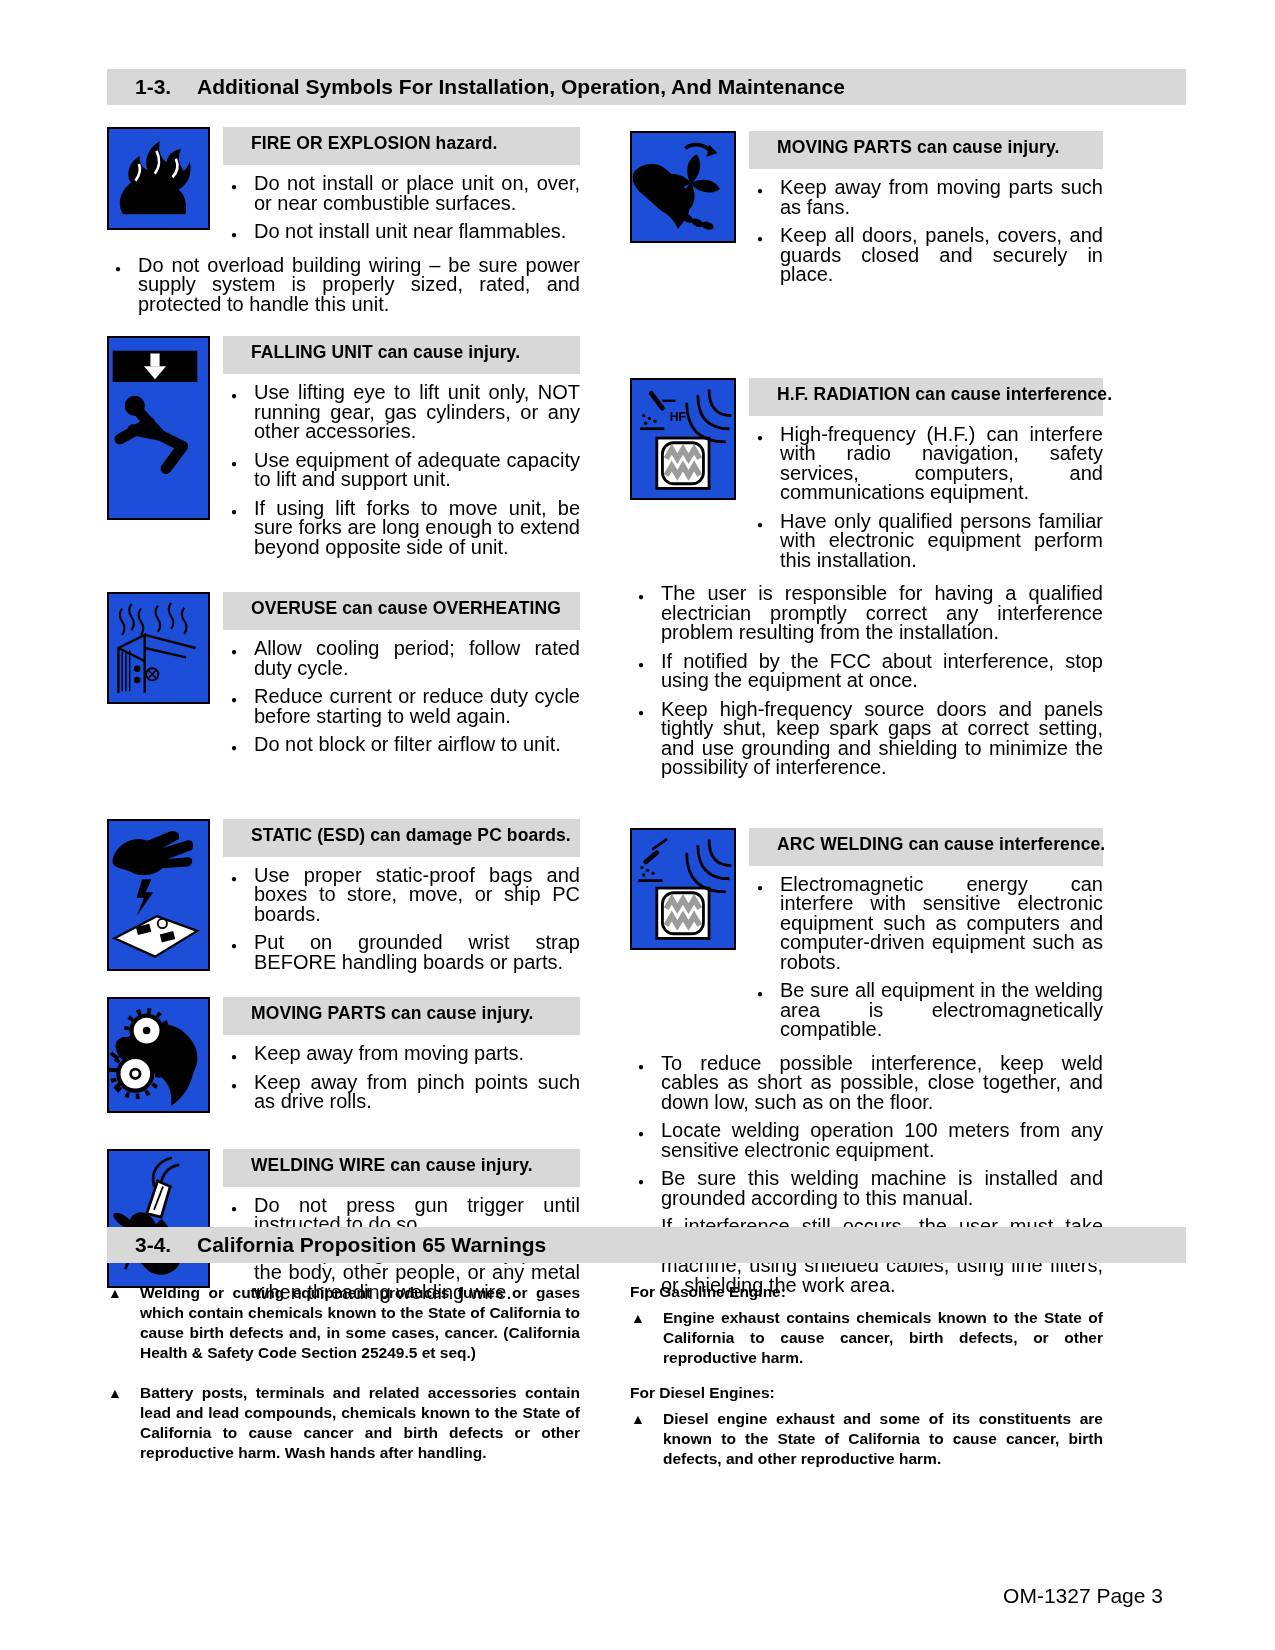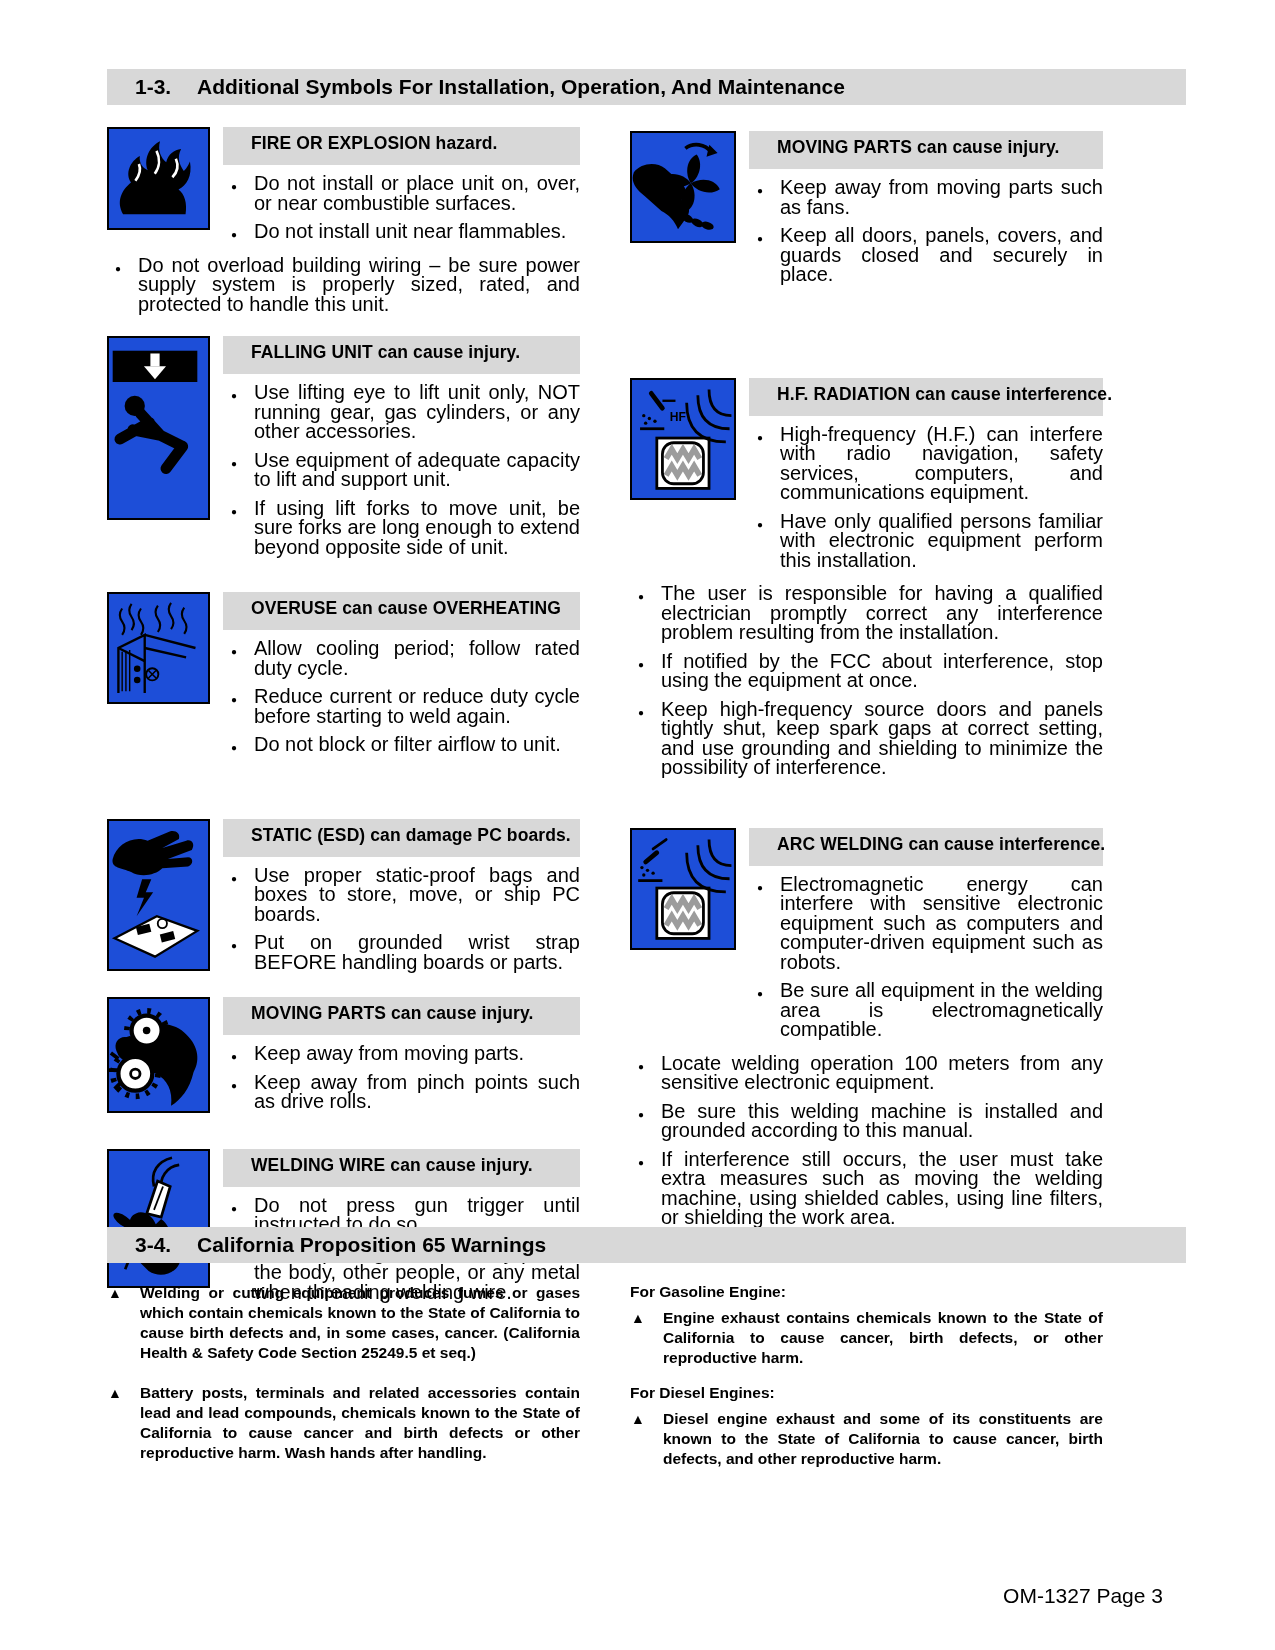--- a/index.html
+++ b/index.html
@@ -318,20 +318,21 @@
         </div>
         <div class="textcol">
           <h3 class="bar">ARC WELDING can cause interference.</h3>
           <ul class="bullets">
             <li>Electromagnetic energy can interfere with sensitive electronic equipment such as computers and computer-driven equipment such as robots.</li>
             <li>Be sure all equipment in the welding area is electromagnetically compatible.</li>
           </ul>
         </div>
       </div>
       <ul class="bullets wide">
+        <li>To reduce possible interference, keep weld cables as short as possible, close together, and down low, such as on the floor.</li>
         <li>Locate welding operation 100 meters from any sensitive electronic equipment.</li>
         <li>Be sure this welding machine is installed and grounded according to this manual.</li>
         <li>If interference still occurs, the user must take extra measures such as moving the welding machine, using shielded cables, using line filters, or shielding the work area.</li>
       </ul>
     </section>
   </div>
 
   <div class="secbar" id="sec14bar">
     <span class="secnum">3-4.</span><span>California Proposition 65 Warnings</span>
   </div>

